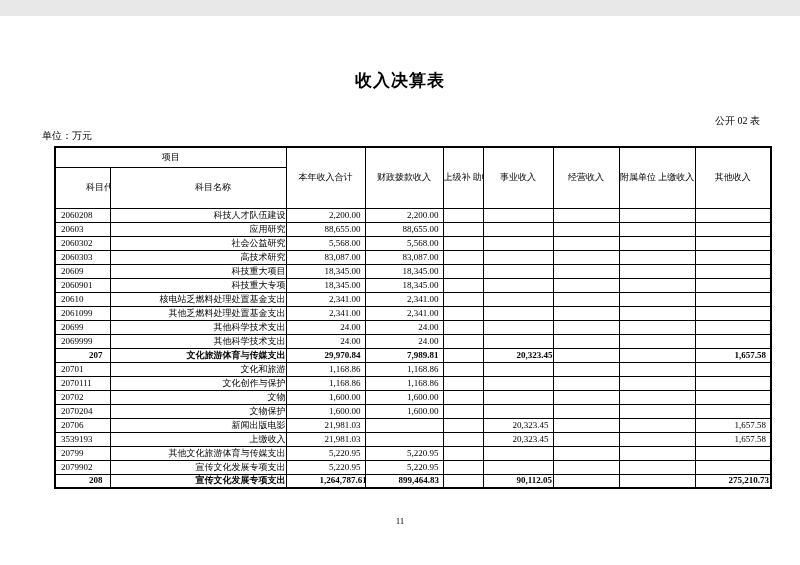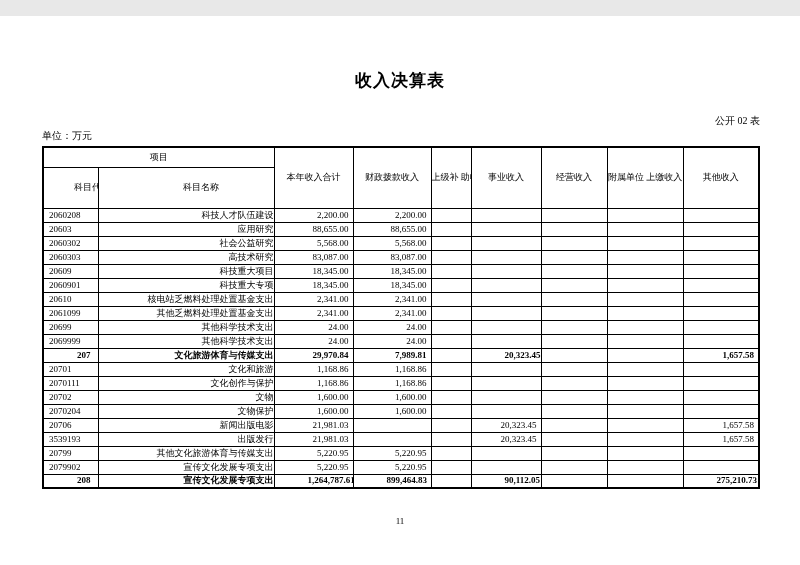--- a/index.html
+++ b/index.html
@@ -22,21 +22,21 @@
   .form-label {
     position:absolute; top:98px; right:40px;
     font-size:10px;
   }
   .meta-line {
     position:absolute; top:113px; left:42px; right:42px;
     font-size:10px;
     display:flex; justify-content:space-between;
   }
   table.report {
-    position:absolute; top:130px; left:42px;
+    position:absolute; top:130px; left:54px;
     width:716px;
     border-collapse:collapse;
     table-layout:fixed;
   }
   table.report th, table.report td {
     border:1px solid #000;
     font-size:9px;
     font-weight:normal;
     overflow:hidden;
     white-space:nowrap;
@@ -271,21 +271,21 @@
       <td class="c-num">21,981.03</td>
       <td class="c-num"></td>
       <td class="c-num"></td>
       <td class="c-num">20,323.45</td>
       <td class="c-num"></td>
       <td class="c-num"></td>
       <td class="c-num">1,657.58</td>
     </tr>
         <tr class="indent">
       <td class="c-code">3539193</td>
-      <td class="c-name">出版发行</td>
+      <td class="c-name">上缴收入</td>
       <td class="c-num">21,981.03</td>
       <td class="c-num"></td>
       <td class="c-num"></td>
       <td class="c-num">20,323.45</td>
       <td class="c-num"></td>
       <td class="c-num"></td>
       <td class="c-num">1,657.58</td>
     </tr>
         <tr>
       <td class="c-code">20799</td>

